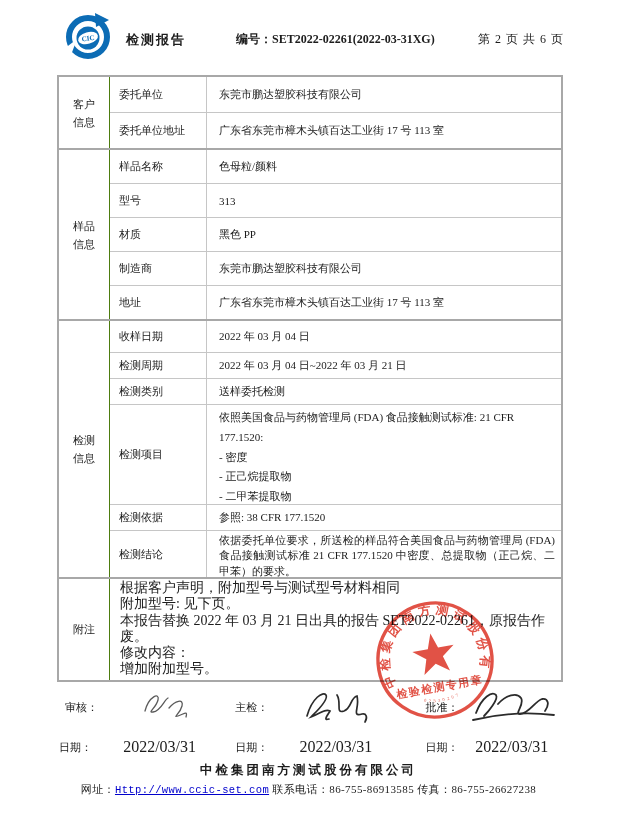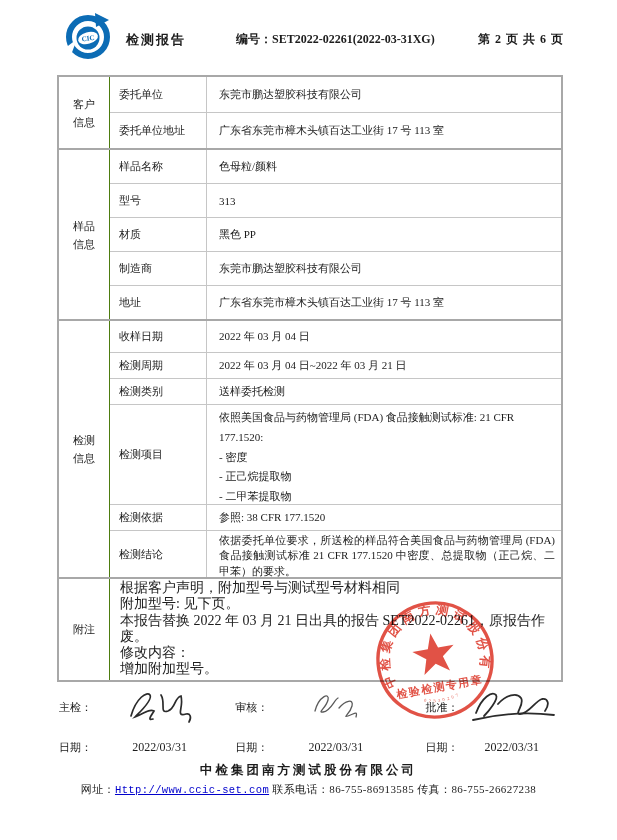--- a/index.html
+++ b/index.html
@@ -6,21 +6,21 @@
   .page {
     position:relative; width:617px; height:840px; background:#ffffff;
     font-family:"Liberation Serif","DejaVu Serif",serif; color:#1c1c1c; overflow:hidden;
   }
   .abs { position:absolute; }
   .pre { white-space:pre-line; }
 
   
   .hdr-title { left:126px; top:31px; font-size:13px; font-weight:bold; letter-spacing:2px; }
   .hdr-no    { left:236px; top:31px; font-size:12px; font-weight:bold; }
-  .hdr-page  { left:478px; top:31px; font-size:12px; font-weight:bold; letter-spacing:1px; }
+  .hdr-page  { left:478px; top:31px; font-size:12px; font-weight:normal; letter-spacing:1px; }
 
   
   .rtable { position:absolute; left:57px; top:75px; width:506px; border:2px solid #a8a8a8; box-sizing:border-box; }
   .sec { display:flex; border-top:2px solid #a8a8a8; }
   .sec:first-child { border-top:none; }
   .sec-label {
     width:50px; flex:none; border-right:1px solid #4d7c0f;
     display:flex; align-items:center; justify-content:center; text-align:center;
     font-size:11px; line-height:18px; white-space:pre-line;
   }
@@ -42,21 +42,21 @@
   .sig-col.c1 { width:176px; padding-left:2px; }
   .sig-col.c2 { width:176px; padding-left:8px; }
   .sig-col.c3 { width:146px; padding-left:22px; }
   .sig-lab { font-size:11px; flex:none; }
   .sig-draw { flex:1; display:flex; justify-content:center; align-items:flex-end; }
   .date-row { display:flex; margin-top:8px; }
   .date-col { display:flex; align-items:center; height:18px; }
   .date-col.c1 { width:176px; padding-left:2px; }
   .date-col.c2 { width:176px; padding-left:8px; }
   .date-col.c3 { width:146px; padding-left:22px; }
-  .date-val { flex:1; text-align:center; font-size:12px; }
+  .date-val { flex:1; text-align:center; font-size:16px; }
 
   
   .stamp { position:absolute; left:371px; top:596px; width:128px; height:128px; opacity:.88; mix-blend-mode:multiply; pointer-events:none; }
 
   
   .foot { position:absolute; left:0; top:762px; width:617px; text-align:center; }
   .foot-company { font-size:12.5px; font-weight:bold; letter-spacing:3px; }
   .foot-line { font-size:11px; margin-top:3px; letter-spacing:.4px; }
   .foot-link { color:#0000cc; text-decoration:underline; font-family:"Liberation Mono","DejaVu Sans Mono",monospace; font-size:10.5px; }
 </style>
@@ -161,38 +161,38 @@
       <div class="notes-content">根据客户声明，附加型号与测试型号材料相同
 附加型号: 见下页。
 本报告替换 2022 年 03 月 21 日出具的报告 SET2022-02261，原报告作废。
 修改内容：
 增加附加型号。</div>
     </div>
   </div>
 
   <div class="sig-area">
     <div class="sig-row">
+      <div class="sig-col c2">
+        <span class="sig-lab">审核：</span>
+        <span class="sig-draw">
+          <svg width="62" height="40" viewBox="0 0 62 40">
+            <g fill="none" stroke="#5a5a5a" stroke-width="1.3" stroke-linecap="round">
+              <path d="M10 24 C14 9 25 5 23 13 C21 21 12 26 18 25 C26 24 29 13 33 11"></path>
+              <path d="M34 21 C40 14 49 11 47 19 C45 27 37 31 43 29 C49 27 53 23 51 30"></path>
+            </g>
+          </svg>
+        </span>
+      </div>
       <div class="sig-col c1">
         <span class="sig-lab">主检：</span>
         <span class="sig-draw">
           <svg width="74" height="42" viewBox="0 0 74 42">
             <g fill="none" stroke="#2b2b2b" stroke-width="1.7" stroke-linecap="round">
               <path d="M8 30 C13 12 24 5 27 9 C30 14 17 26 12 31 C19 29 26 22 31 25 C28 30 24 35 30 33"></path>
               <path d="M38 9 C43 17 36 28 45 25 C53 22 51 12 58 10 C61 22 52 31 63 28 C67 27 69 31 66 36"></path>
-            </g>
-          </svg>
-        </span>
-      </div>
-      <div class="sig-col c2">
-        <span class="sig-lab">审核：</span>
-        <span class="sig-draw">
-          <svg width="62" height="40" viewBox="0 0 62 40">
-            <g fill="none" stroke="#5a5a5a" stroke-width="1.3" stroke-linecap="round">
-              <path d="M10 24 C14 9 25 5 23 13 C21 21 12 26 18 25 C26 24 29 13 33 11"></path>
-              <path d="M34 21 C40 14 49 11 47 19 C45 27 37 31 43 29 C49 27 53 23 51 30"></path>
             </g>
           </svg>
         </span>
       </div>
       <div class="sig-col c3">
         <span class="sig-lab">批准：</span>
         <span class="sig-draw">
           <svg width="92" height="44" viewBox="0 0 92 44">
             <g fill="none" stroke="#2b2b2b" stroke-width="1.8" stroke-linecap="round">
               <path d="M10 28 C16 12 26 6 30 10 C33 14 22 27 18 31"></path>

